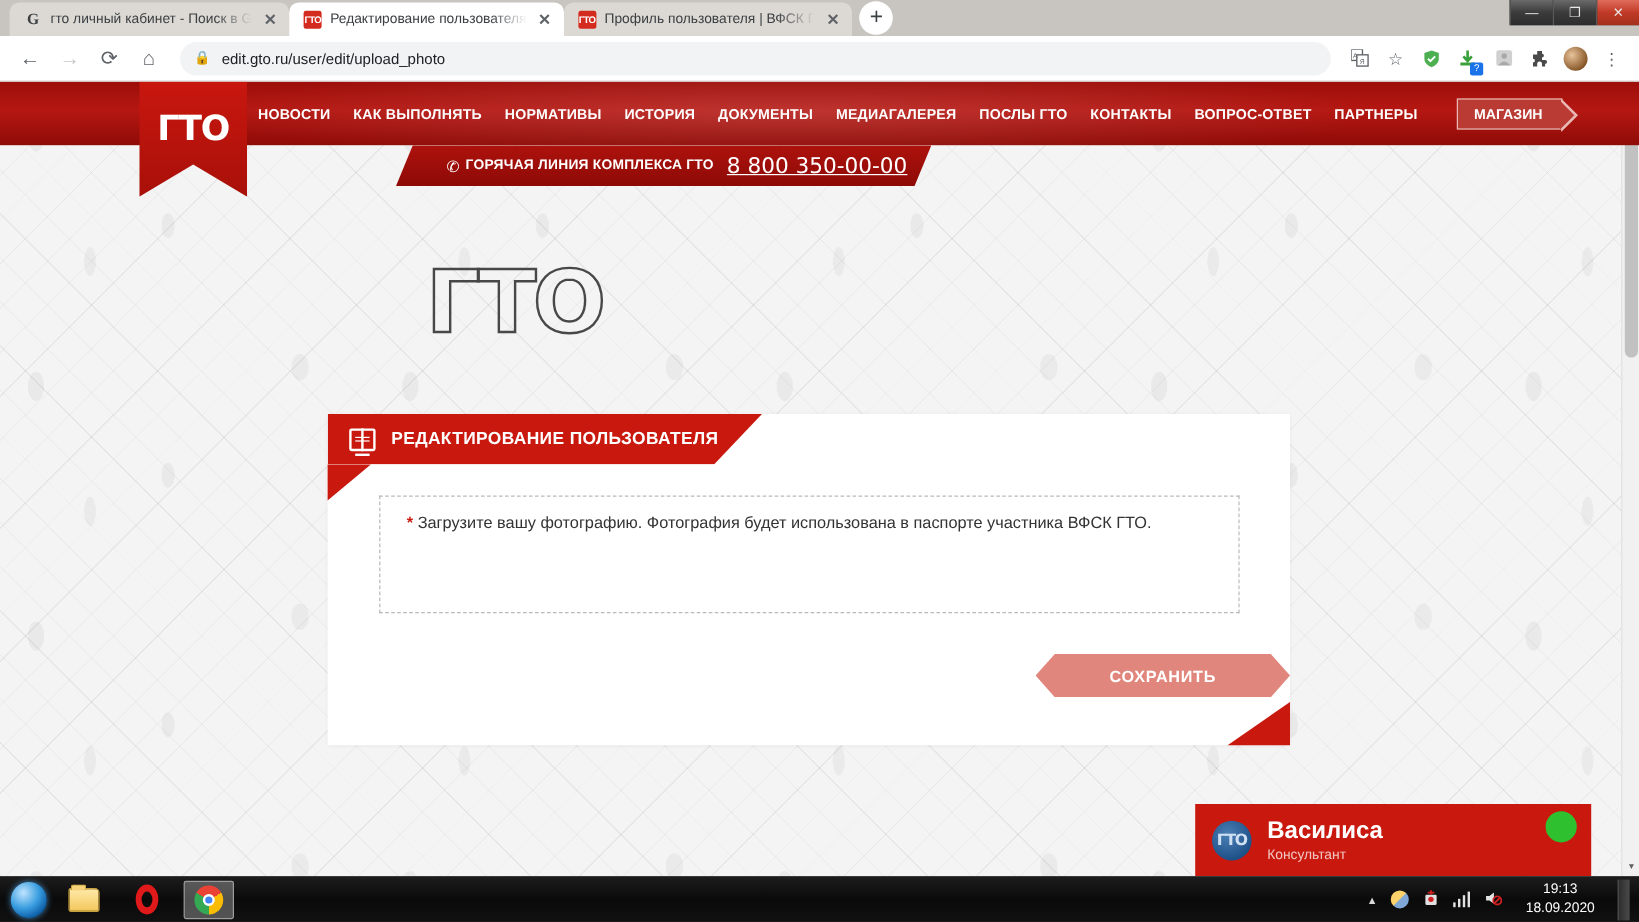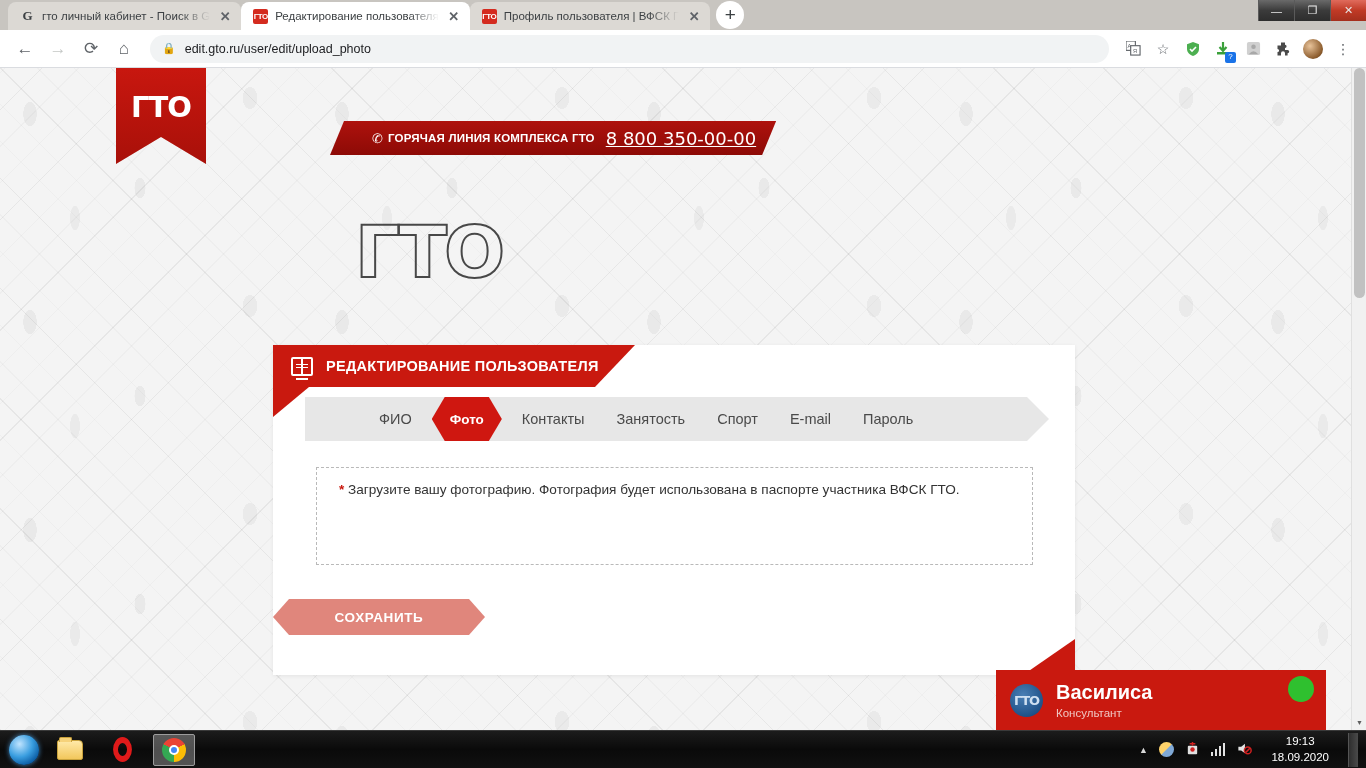--- a/index.html
+++ b/index.html
@@ -436,21 +436,21 @@
   .infobox .txt {
     font-size: 13.6px;
     color: #333333;
     line-height: 1.75;
   }
   .infobox .star { color: #c9190f; font-weight: bold; }
 
   
   .save-wrap {
     margin-top: 34px;
-    display: flex; justify-content: flex-start;
+    display: flex; justify-content: flex-end;
     padding-bottom: 40px;
   }
   .save-btn {
     position: relative;
     height: 36px;
     min-width: 212px;
     background: #e0867c;
     color: #ffffff;
     font-size: 13.5px; font-weight: bold;
     letter-spacing: .6px;
@@ -647,20 +647,35 @@
       <div class="tb-icon">
           <span class="avatar-icon"></span>
         </div>
       <div class="tb-icon">⋮</div>
     </div>
   </div>
 
   <div class="page">
     <div class="page-bg"></div>
 
+    <div class="site-nav">
+      <div class="nav-items">
+        <div class="nav-item">НОВОСТИ</div>
+        <div class="nav-item">КАК ВЫПОЛНЯТЬ</div>
+        <div class="nav-item">НОРМАТИВЫ</div>
+        <div class="nav-item">ИСТОРИЯ</div>
+        <div class="nav-item">ДОКУМЕНТЫ</div>
+        <div class="nav-item">МЕДИАГАЛЕРЕЯ</div>
+        <div class="nav-item">ПОСЛЫ ГТО</div>
+        <div class="nav-item">КОНТАКТЫ</div>
+        <div class="nav-item">ВОПРОС-ОТВЕТ</div>
+        <div class="nav-item">ПАРТНЕРЫ</div>
+        <div class="nav-shop">МАГАЗИН</div>
+      </div>
+    </div>
     <div class="gto-badge">
       <span class="txt">ГТО</span>
     </div>
 
     <div class="hotline-wrap">
       <div class="hotline">
         <span class="phone-ic">✆</span>
         <span class="lbl">ГОРЯЧАЯ ЛИНИЯ КОМПЛЕКСА ГТО</span>
         <span class="num">8 800 350-00-00</span>
       </div>
@@ -675,29 +690,20 @@
         <div class="ribbon">
           <span class="doc-icon">
               <span></span>
               <span></span>
             </span>
           <span class="title">РЕДАКТИРОВАНИЕ ПОЛЬЗОВАТЕЛЯ</span>
         </div>
         <div class="notch"></div>
       </div>
 
-      <div class="tabs-row">
-        <div class="ftab">ФИО</div>
-        <div class="ftab active">Фото</div>
-        <div class="ftab">Контакты</div>
-        <div class="ftab">Занятость</div>
-        <div class="ftab">Спорт</div>
-        <div class="ftab">E-mail</div>
-        <div class="ftab">Пароль</div>
-      </div>
 
       <div class="infobox">
         <div class="txt"><span class="star">*</span><span> Загрузите вашу фотографию. Фотография будет использована в паспорте участника ВФСК ГТО.</span></div>
       </div>
 
       <div class="save-wrap">
         <button class="save-btn">СОХРАНИТЬ</button>
       </div>
 
       <div class="card-corner"></div>

